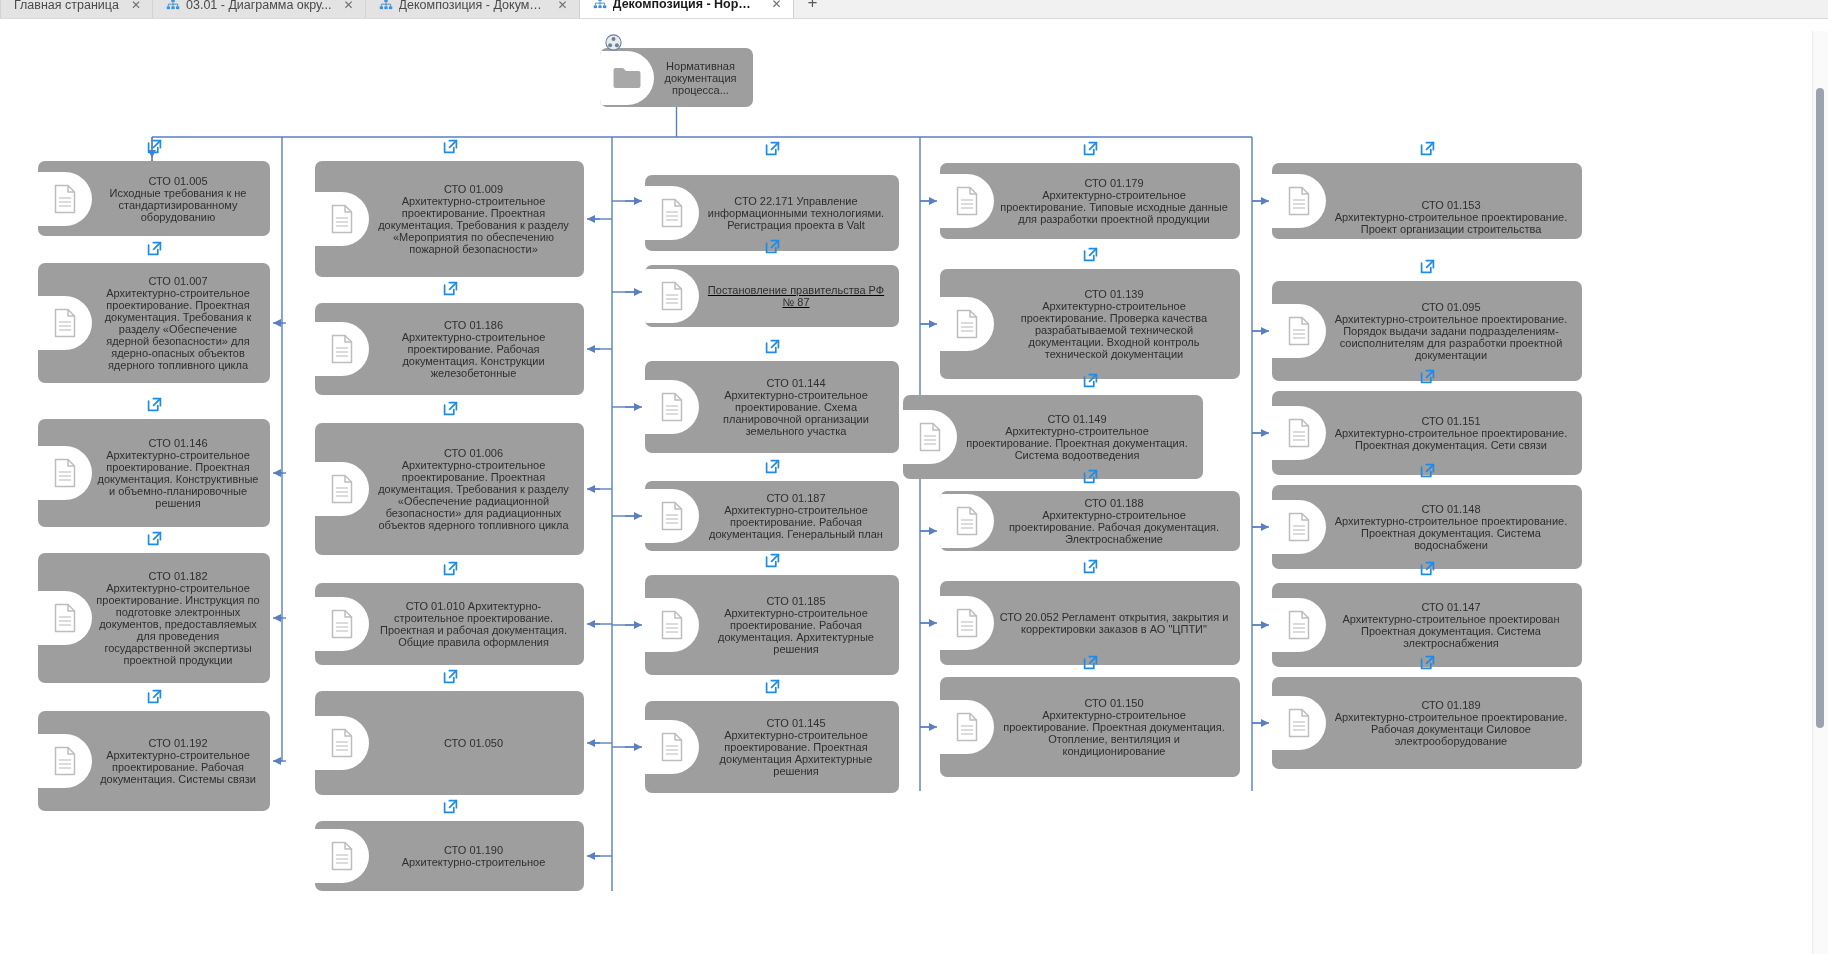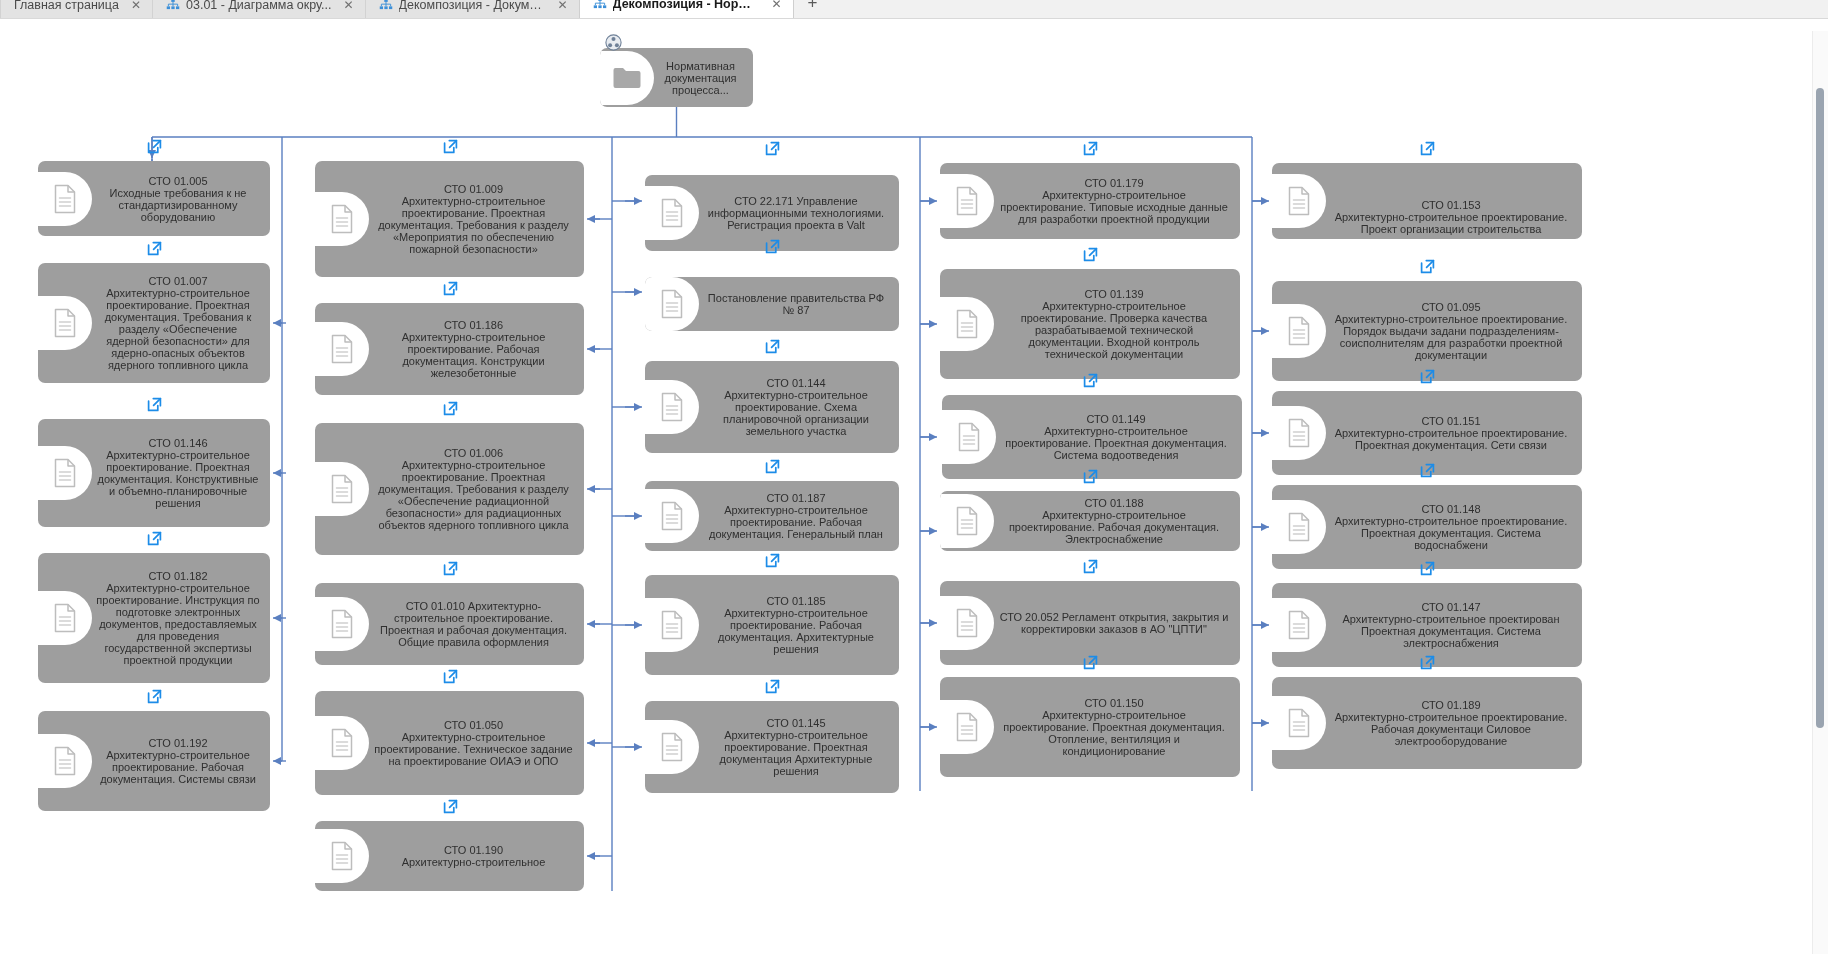--- a/index.html
+++ b/index.html
@@ -459,21 +459,20 @@
       <div class="node" style="left: 315px; top: 660px; width: 269px; height: 104px;">
         <div class="icon-pill">
           <svg class="doc-svg" viewBox="0 0 26 30" xmlns="http://www.w3.org/2000/svg">
             <path d="M3.5 1.5 H16 L22.5 8 V28.5 H3.5 Z" fill="#ffffff" stroke="#bdbdbd" stroke-width="1.5" stroke-linejoin="round"></path>
             <path d="M16 1.5 V8 H22.5" fill="none" stroke="#bdbdbd" stroke-width="1.5" stroke-linejoin="round"></path>
             <path d="M7.5 14 H18.5 M7.5 18 H18.5 M7.5 22 H18.5" stroke="#cfcfcf" stroke-width="1.5" stroke-linecap="round"></path>
           </svg>
         </div>
         <div class="ntext">
           <div>СТО 01.050</div>
-          <div>Архитектурно-строительное проектирование. Техническое задание на проектирование ОИАЭ и ОПО</div>
         </div>
       </div>
       <div class="ext" style="left: 442.5px; top: 638px;">
         <svg viewBox="0 0 15 15" xmlns="http://www.w3.org/2000/svg">
           <path d="M1.6 4.2 V13.4 H10.8 V8.6" fill="none" stroke="#1c8ce8" stroke-width="1.7" stroke-linecap="round" stroke-linejoin="round"></path>
           <path d="M6.3 1.6 H13.4 V8.7" fill="none" stroke="#1c8ce8" stroke-width="1.7" stroke-linecap="round" stroke-linejoin="round"></path>
           <path d="M13.4 1.6 L6.6 8.4" fill="none" stroke="#1c8ce8" stroke-width="1.7" stroke-linecap="round"></path>
         </svg>
       </div>
       <div class="node" style="left: 315px; top: 790px; width: 269px; height: 70px;">
@@ -508,21 +507,21 @@
           <div>СТО 22.171 Управление информационными технологиями. Регистрация проекта в Valt</div>
         </div>
       </div>
       <div class="ext" style="left: 765px; top: 110px;">
         <svg viewBox="0 0 15 15" xmlns="http://www.w3.org/2000/svg">
           <path d="M1.6 4.2 V13.4 H10.8 V8.6" fill="none" stroke="#1c8ce8" stroke-width="1.7" stroke-linecap="round" stroke-linejoin="round"></path>
           <path d="M6.3 1.6 H13.4 V8.7" fill="none" stroke="#1c8ce8" stroke-width="1.7" stroke-linecap="round" stroke-linejoin="round"></path>
           <path d="M13.4 1.6 L6.6 8.4" fill="none" stroke="#1c8ce8" stroke-width="1.7" stroke-linecap="round"></path>
         </svg>
       </div>
-      <div class="node" style="left: 645px; top: 246px; width: 254px; height: 54px;">
+      <div class="node" style="left: 645px; top: 234px; width: 254px; height: 62px; text-decoration: underline;">
         <div class="icon-pill">
           <svg class="doc-svg" viewBox="0 0 26 30" xmlns="http://www.w3.org/2000/svg">
             <path d="M3.5 1.5 H16 L22.5 8 V28.5 H3.5 Z" fill="#ffffff" stroke="#bdbdbd" stroke-width="1.5" stroke-linejoin="round"></path>
             <path d="M16 1.5 V8 H22.5" fill="none" stroke="#bdbdbd" stroke-width="1.5" stroke-linejoin="round"></path>
             <path d="M7.5 14 H18.5 M7.5 18 H18.5 M7.5 22 H18.5" stroke="#cfcfcf" stroke-width="1.5" stroke-linecap="round"></path>
           </svg>
         </div>
         <div class="ntext">
           <div>Постановление правительства РФ № 87</div>
         </div>
@@ -647,21 +646,21 @@
           <div>Архитектурно-строительное проектирование. Проверка качества разрабатываемой технической документации. Входной контроль технической документации</div>
         </div>
       </div>
       <div class="ext" style="left: 1083px; top: 216px;">
         <svg viewBox="0 0 15 15" xmlns="http://www.w3.org/2000/svg">
           <path d="M1.6 4.2 V13.4 H10.8 V8.6" fill="none" stroke="#1c8ce8" stroke-width="1.7" stroke-linecap="round" stroke-linejoin="round"></path>
           <path d="M6.3 1.6 H13.4 V8.7" fill="none" stroke="#1c8ce8" stroke-width="1.7" stroke-linecap="round" stroke-linejoin="round"></path>
           <path d="M13.4 1.6 L6.6 8.4" fill="none" stroke="#1c8ce8" stroke-width="1.7" stroke-linecap="round"></path>
         </svg>
       </div>
-      <div class="node" style="left: 942px; top: 364px; width: 300px; height: 84px;">
+      <div class="node" style="left: 903px; top: 364px; width: 300px; height: 84px;">
         <div class="icon-pill">
           <svg class="doc-svg" viewBox="0 0 26 30" xmlns="http://www.w3.org/2000/svg">
             <path d="M3.5 1.5 H16 L22.5 8 V28.5 H3.5 Z" fill="#ffffff" stroke="#bdbdbd" stroke-width="1.5" stroke-linejoin="round"></path>
             <path d="M16 1.5 V8 H22.5" fill="none" stroke="#bdbdbd" stroke-width="1.5" stroke-linejoin="round"></path>
             <path d="M7.5 14 H18.5 M7.5 18 H18.5 M7.5 22 H18.5" stroke="#cfcfcf" stroke-width="1.5" stroke-linecap="round"></path>
           </svg>
         </div>
         <div class="ntext">
           <div>СТО 01.149</div>
           <div>Архитектурно-строительное проектирование. Проектная документация. Система водоотведения</div>

